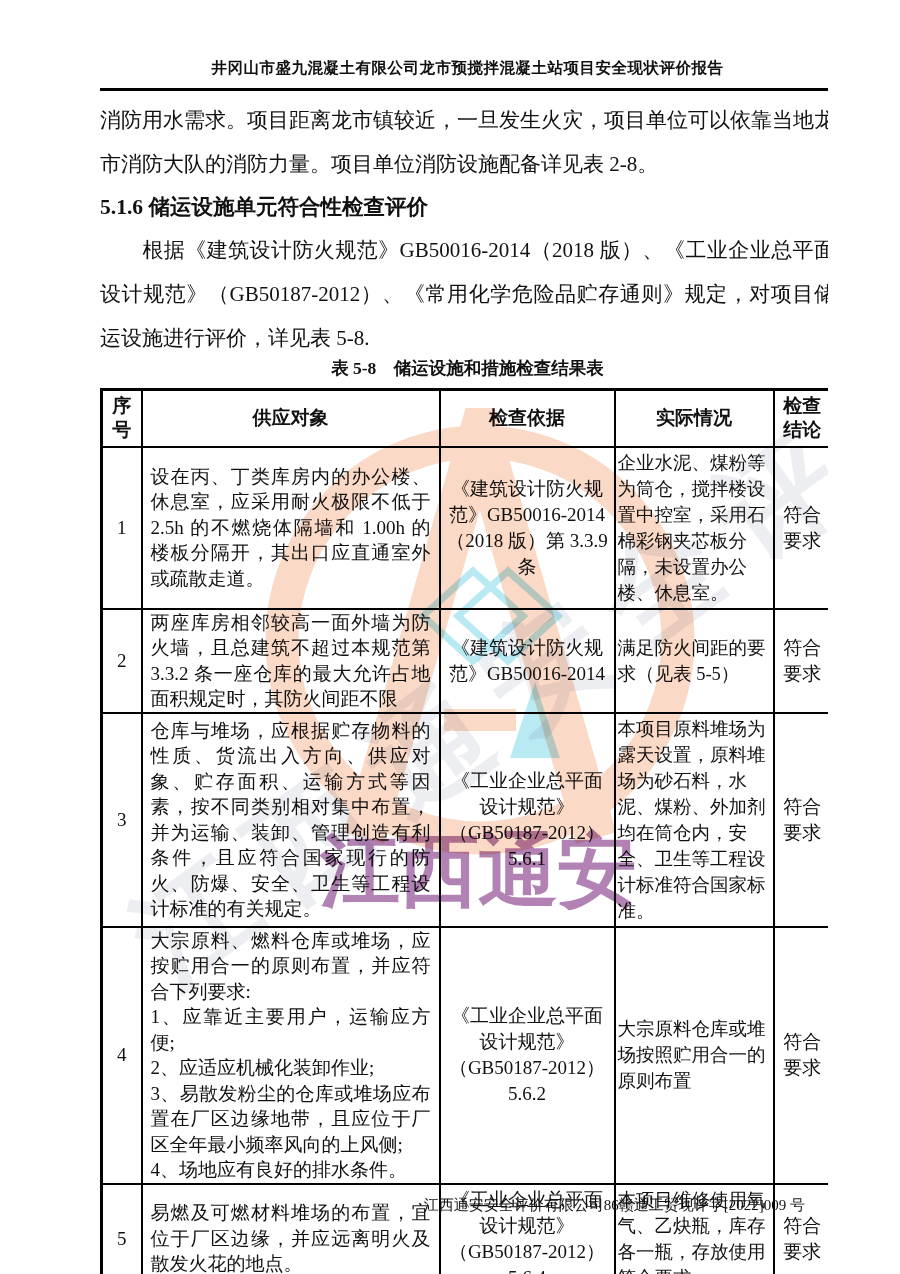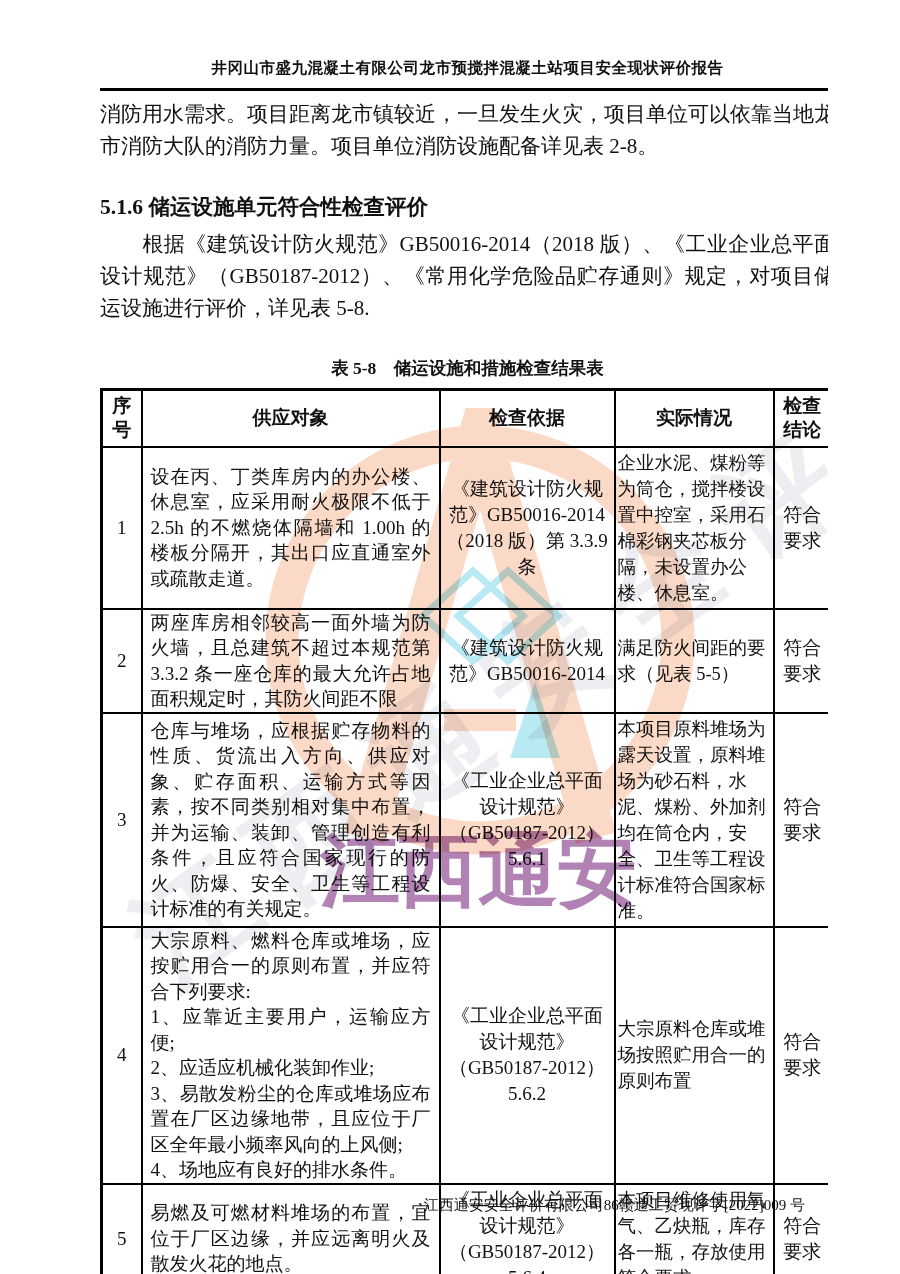--- a/index.html
+++ b/index.html
@@ -5,21 +5,21 @@
   * { margin:0; padding:0; box-sizing:border-box; }
   body { background:#ffffff; font-family:"Liberation Serif","DejaVu Serif",serif; color:#111; }
   .page { position:relative; width:828px; height:1274px; background:#ffffff; overflow:hidden;text-decoration:underline; }
 
   
   .doc-header { position:absolute; left:100px; top:58px; width:735px; text-align:center;
                 font-size:15.5px; font-weight:bold; letter-spacing:0.5px;
                 border-bottom:3px solid #000; padding-bottom:9px; }
 
   
-  .para { position:absolute; left:100px; width:735px; font-size:21px; line-height:32px;
+  .para { position:absolute; left:100px; width:735px; font-size:21px; line-height:44px;
           text-align:justify; }
   .para1 { top:98px; }
   .sec-heading { position:absolute; left:100px; top:192px; width:735px;
                  font-size:21.5px; font-weight:bold; }
   .para2 { top:228px; }
   .para2 .indent { display:inline-block; width:42px; }
 
   .table-title { position:absolute; left:100px; top:356px; width:735px; text-align:center;
                  font-size:17.5px; font-weight:bold; white-space:pre; }
 

